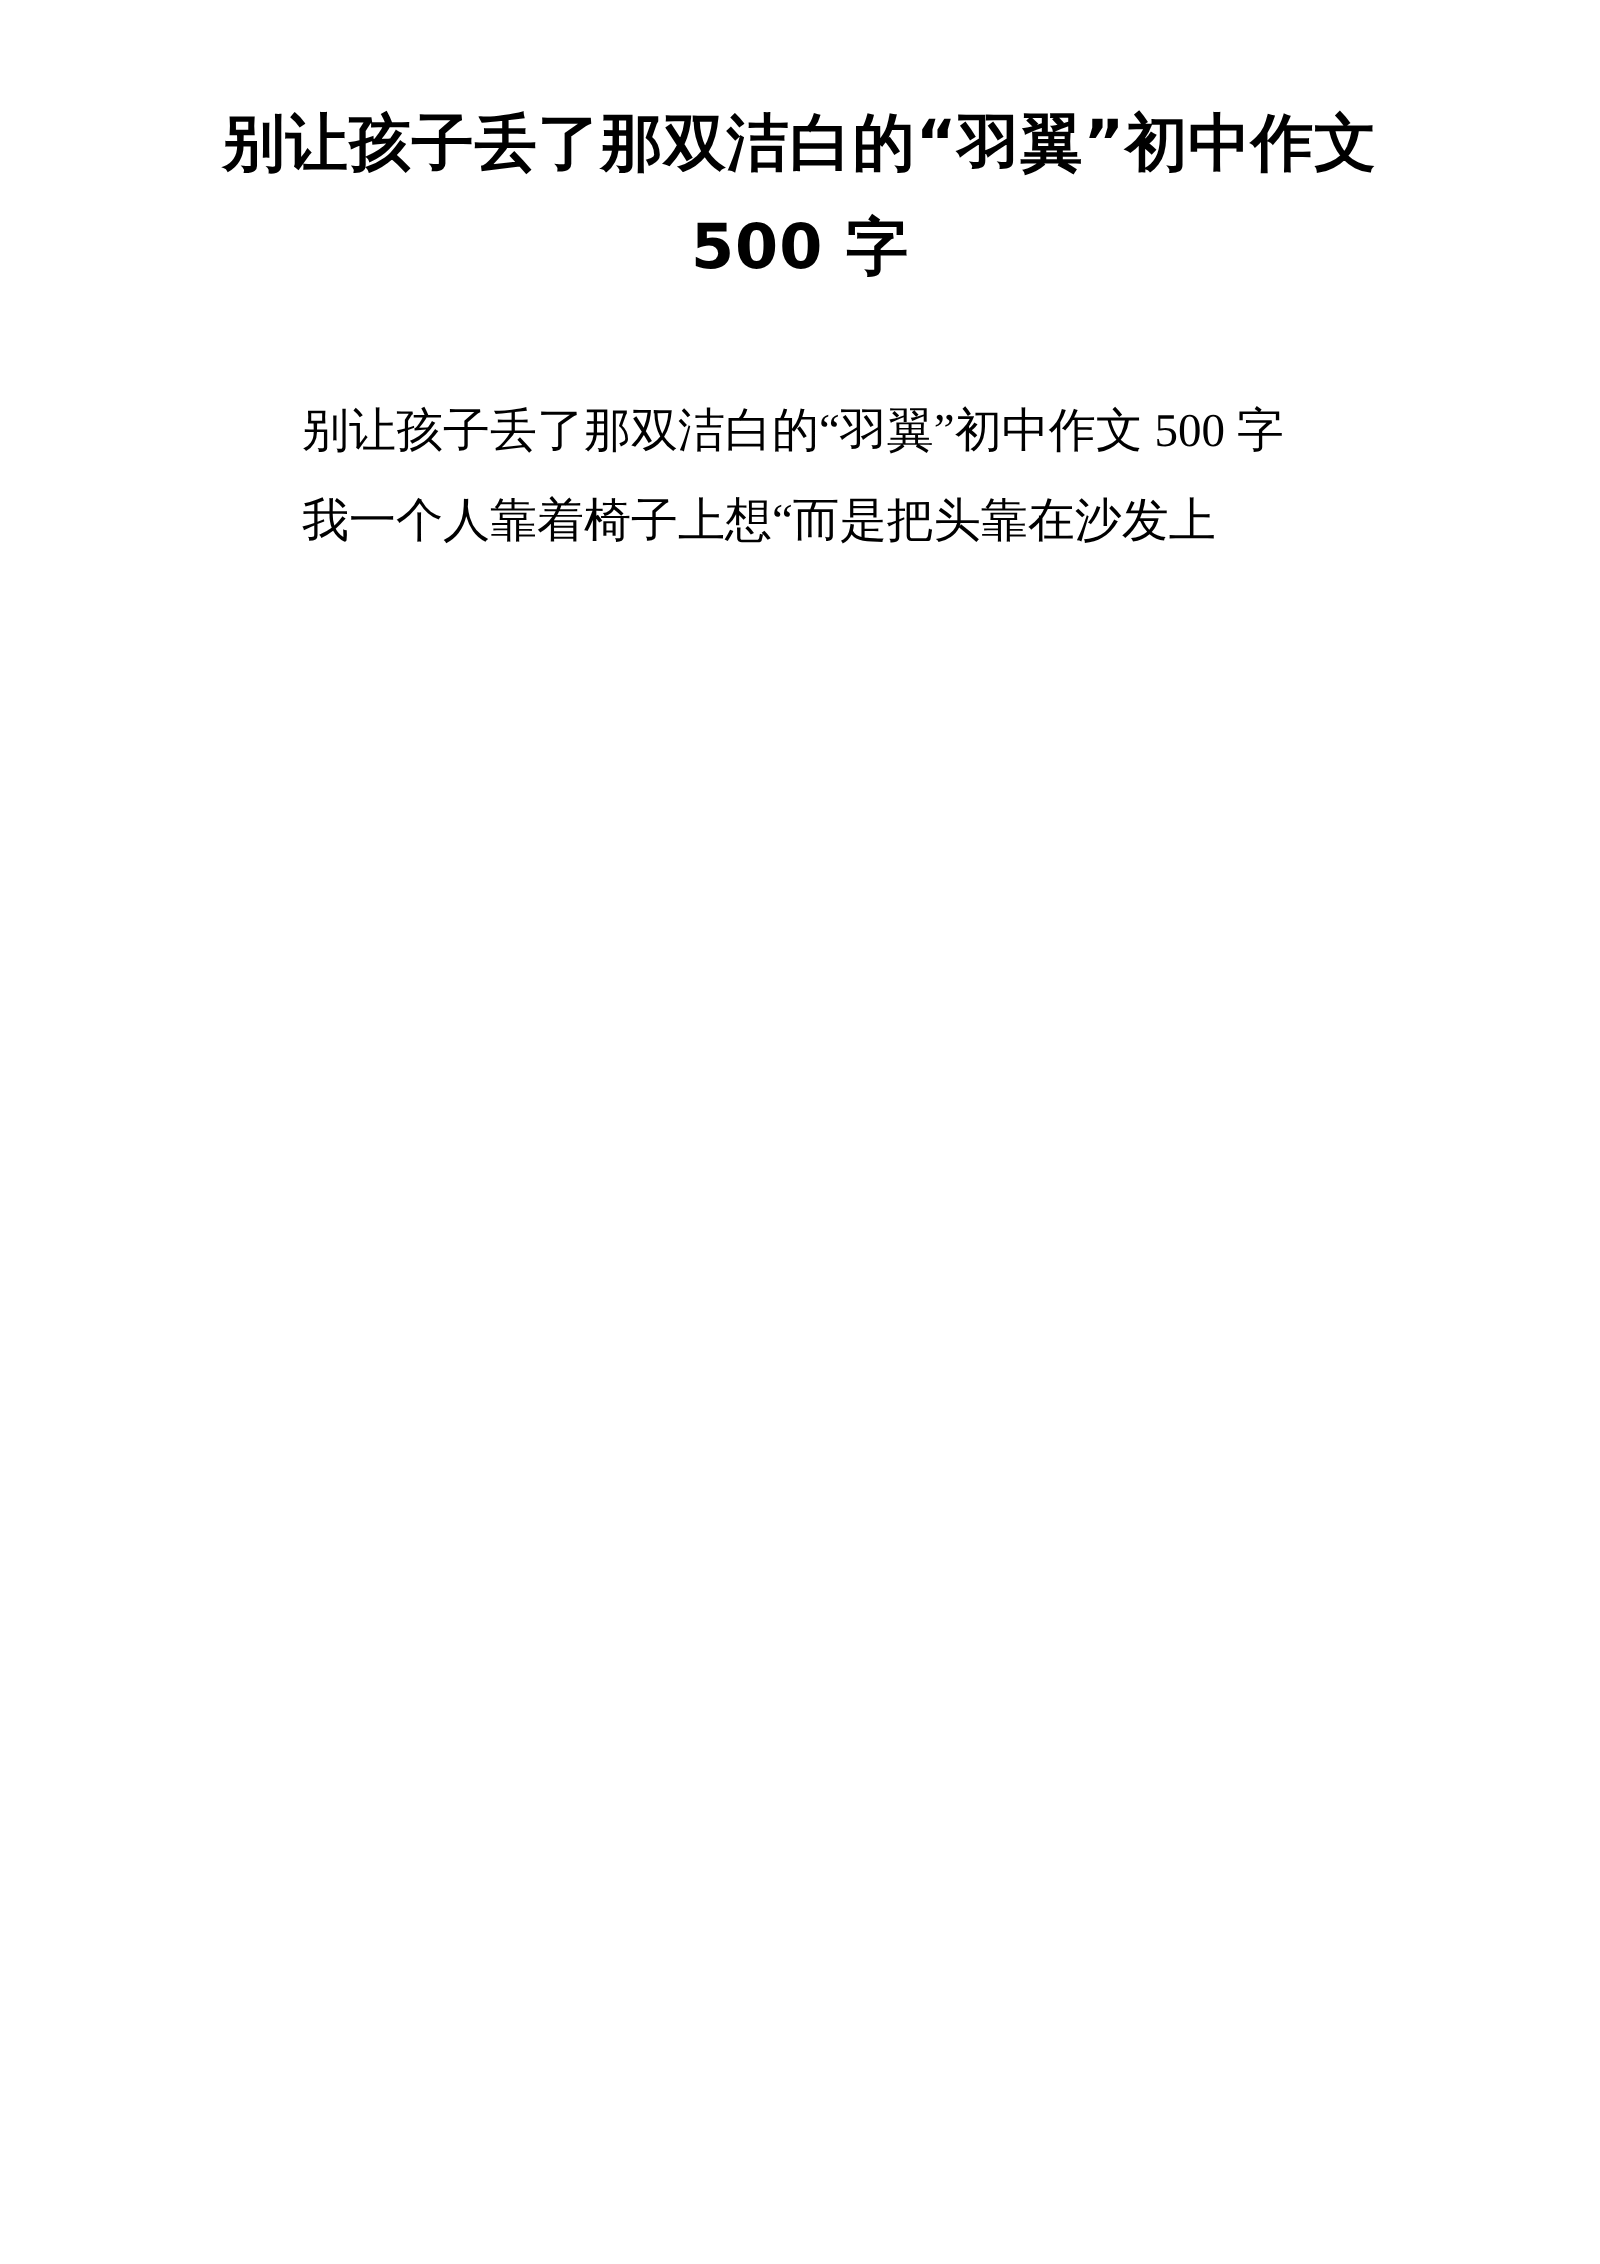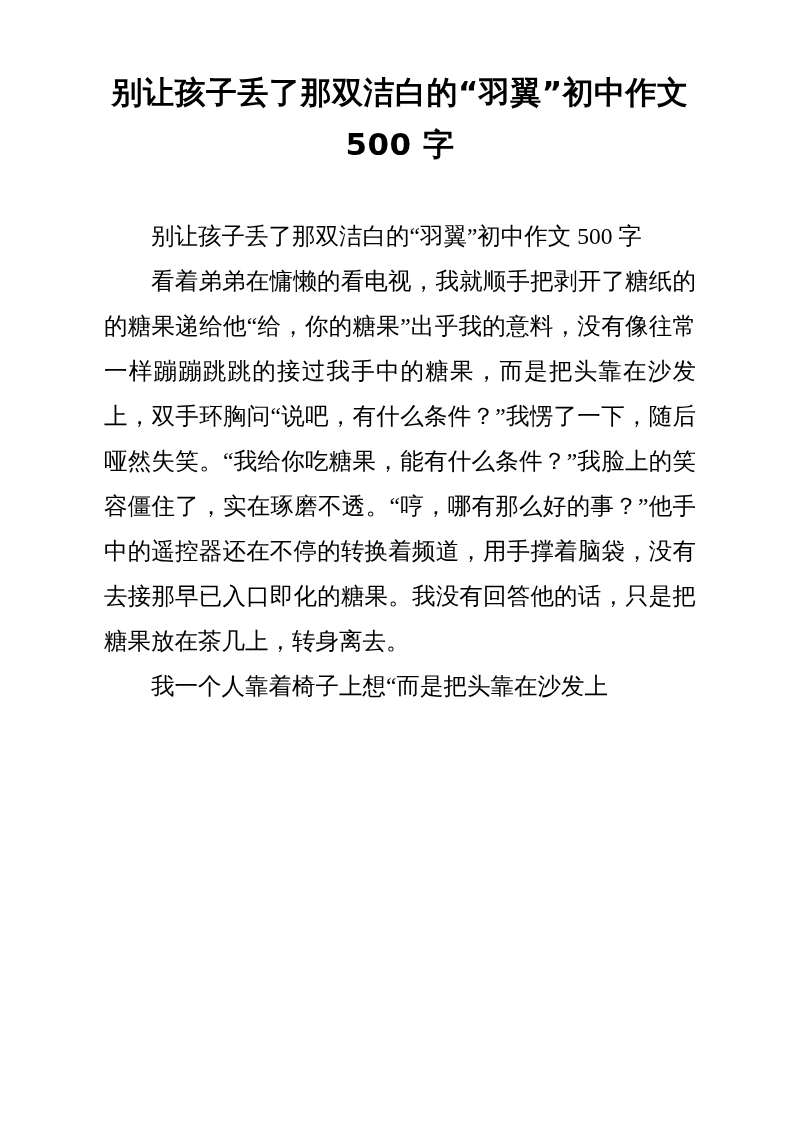--- a/index.html
+++ b/index.html
@@ -11,21 +11,21 @@
     width: 800px;
     height: 1132px;
     font-family: "Liberation Serif", "DejaVu Serif", serif;
     color: #000000;
     overflow: hidden;
   }
   .page {
     width: 800px;
     height: 1132px;
     box-sizing: border-box;
-    padding: 66px 104px 40px 104px;
+    padding: 46px 104px 40px 104px;
     background: #ffffff;
     position: relative;
   }
   .doc-title {
     font-family: "DejaVu Sans", "Liberation Sans", sans-serif;
     font-weight: bold;
     font-size: 31px;
     line-height: 52px;
     text-align: center;
     letter-spacing: 0.5px;
@@ -49,17 +49,16 @@
 </style>
 </head>
 <body>
 
 <div class="page">
 
   <h1 class="doc-title">别让孩子丢了那双洁白的“羽翼”初中作文 500 字</h1>
 
   <div class="body-text">
     <p class="para">别让孩子丢了那双洁白的“羽翼”初中作文 500 字</p>
-    <p class="para">看着弟弟在慵懒的看电视，我就顺手把剥开了糖纸的的糖果递给他“给，你的糖果”出乎我的意料，没有像往常一样蹦蹦跳跳的接过我手中的糖果，而是把头靠在沙发上，双手环胸问“说吧，有什么条件？”我愣了一下，随后哑然失笑。“我给你吃糖果，能有什么条件？”我脸上的笑容僵住了，实在琢磨不透。“哼，哪有那么好的事？”他手中的遥控器还在不停的转换着频道，用手撑着脑袋，没有去接那早已入口即化的糖果。我没有回答他的话，只是把糖果放在茶几上，转身离去。</p>
     <p class="para">我一个人靠着椅子上想“而是把头靠在沙发上</p>
   </div>
 
 </div>
 
 </body></html>

